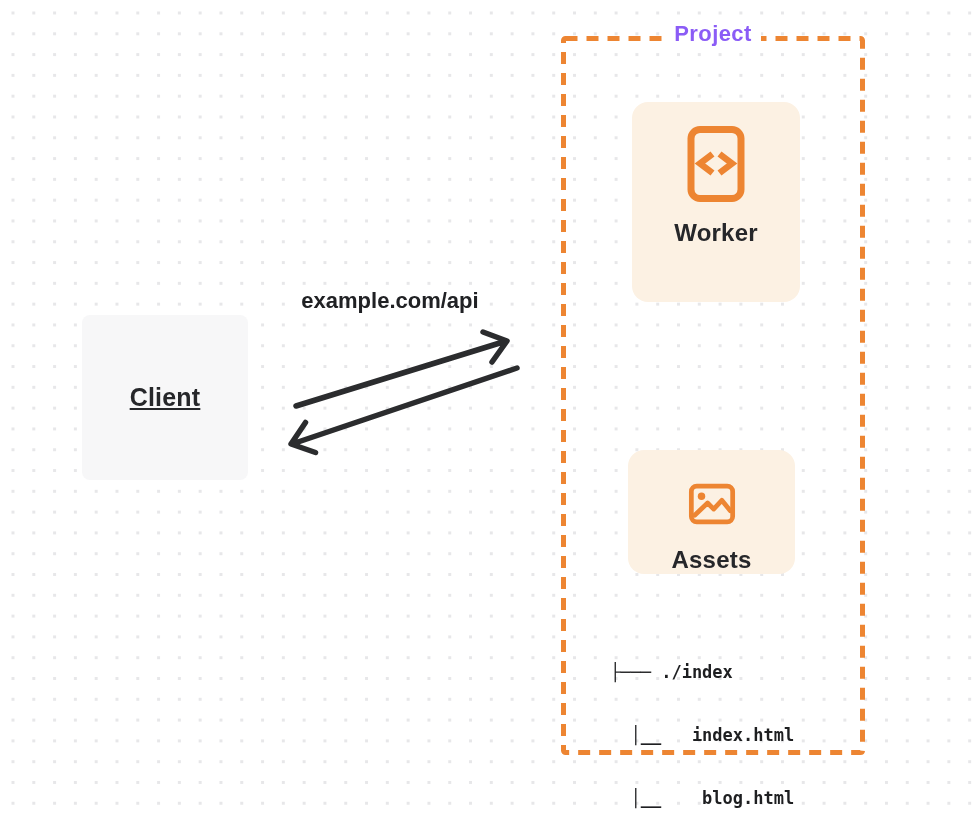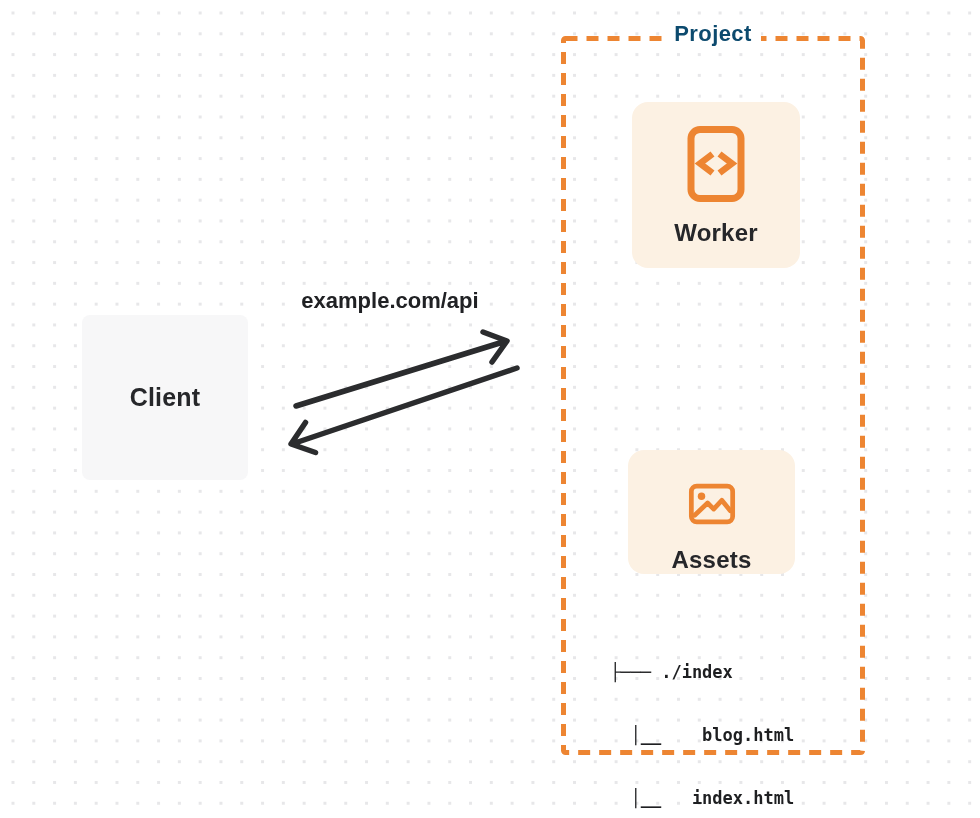--- a/index.html
+++ b/index.html
@@ -13,42 +13,42 @@
     background-image: radial-gradient(#e7e7e9 1.6px, rgba(255,255,255,0) 1.7px);
     background-size: 20.8px 20.8px;
     background-position: 2.6px 2.6px;
   }
   .overlay-svg { position: absolute; left: 0; top: 0; width: 980px; height: 818px; }
 
   .client-box {
     position: absolute; left: 82px; top: 315px; width: 166px; height: 165px;
     background: #f7f7f8; border-radius: 8px;
     display: flex; align-items: center; justify-content: center;
-    font-size: 25px; font-weight: 700; color: #26272a; letter-spacing: .2px;
+    font-size: 25px; font-weight: 700; color: #26272a; letter-spacing: .2px; text-decoration: underline;
   }
 
   .api-label {
     position: absolute; left: 286px; top: 288px; width: 208px;
     text-align: center; font-size: 22px; font-weight: 700; color: #202124;
   }
 
   .project-label-wrap {
     position: absolute; left: 563px; top: 21px; width: 300px; text-align: center;
   }
   .project-label-wrap .project-label-text {
     display: inline-block; background: #ffffff; padding: 0 9px;
-    color: #0c4a6e; font-size: 22px; font-weight: 700; letter-spacing: .4px;
+    color: #8b5cf6; font-size: 22px; font-weight: 700; letter-spacing: .4px;
   }
 
   .card {
     position: absolute; background: #fcf1e3; border-radius: 16px;
     display: flex; flex-direction: column; align-items: center;
     color: #26272a;
   }
-  .card-worker { left: 632px; top: 102px; width: 168px; height: 166px; align-items: center; }
+  .card-worker { left: 632px; top: 102px; width: 168px; height: 200px; align-items: center; }
   .card-assets { left: 628px; top: 450px; width: 167px; height: 124px; }
   .card-worker .card-icon { margin-top: 22px; }
   .card-assets .card-icon { margin-top: 33px; }
   .card-worker .card-label { margin-top: 15px; }
   .card-assets .card-label { margin-top: 21px; }
   .card-label { font-size: 24px; font-weight: 700; letter-spacing: .2px; }
 
   .file-tree {
     position: absolute; left: 610px; top: 620px;
     font-family: "DejaVu Sans Mono", monospace;
@@ -90,18 +90,18 @@
     <svg class="card-icon" width="70" height="62" viewBox="0 0 70 62" fill="none" xmlns="http://www.w3.org/2000/svg">
       <rect x="4.5" y="4.5" width="61" height="53" rx="8" stroke-width="7" stroke="#ed8532"></rect>
       <circle cx="19.5" cy="19.5" r="5.5" fill="#ed8532"></circle>
       <path d="M9.5 47.5 L28.5 29.5 L37.5 38.5 L49.5 25.5 L62 41" stroke-width="7" stroke-linecap="round" stroke-linejoin="round" stroke="#ed8532"></path>
     </svg>
     <div class="card-label">Assets</div>
   </div>
 
   <div class="file-tree">
     <div>├─── ./index</div>
+    <div>  │__   index.html</div>
     <div>  │__    blog.html</div>
-    <div>  │__   index.html</div>
     
   </div>
 
 </div>
 
 </body></html>

